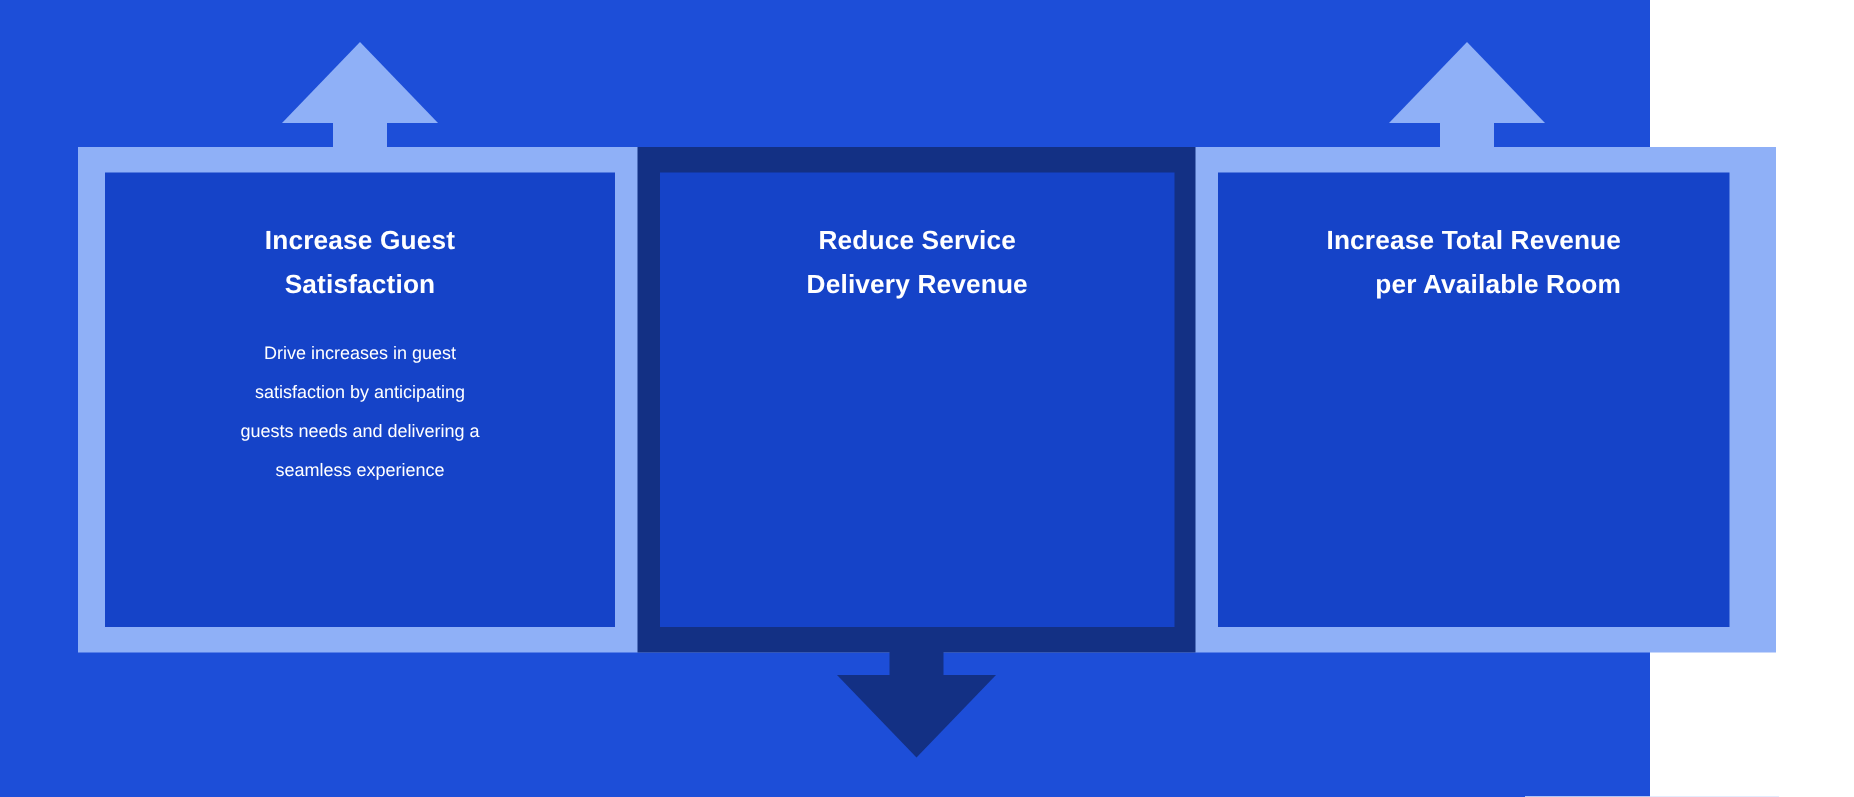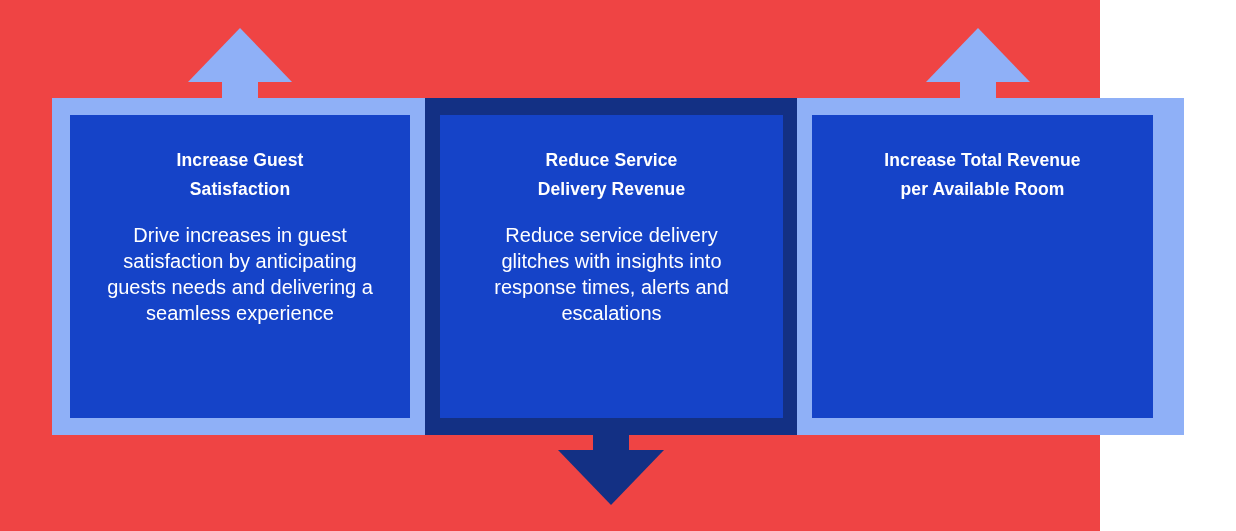--- a/index.html
+++ b/index.html
@@ -2,21 +2,21 @@
 <html><head>
 <meta charset="utf-8">
 <style>
   * { margin:0; padding:0; box-sizing:border-box; }
   html, body {
     width:1236px; height:531px;
     background:#ffffff;
     font-family:"Liberation Sans", sans-serif;
     overflow:hidden;
   }
-  #stage { position:relative; width:1100px; height:531px; background:#ef4444; }
+  #stage { position:relative; width:1100px; height:531px; background:#1d4ed8; }
 
   
   .arrow { position:absolute; }
   .arrow .head { position:absolute; width:0; height:0; }
   .arrow .shaft { position:absolute; }
 
   .arrow-up .head {
     border-left:52px solid transparent;
     border-right:52px solid transparent;
     border-bottom:54px solid var(--c);
@@ -54,33 +54,33 @@
   .card {
     position:absolute; top:17px; height:303px;
     background:#1543c8;
     display:flex; flex-direction:column;
     align-items:center;
     padding:31px 22px 0 22px;
     text-align:center;
   }
   #card-1 { left:18px;  width:340px; }
   #card-2 { left:388px; width:343px; }
-  #card-3 { left:760px; width:341px; }
+  #card-3 { left:760px; width:341px;text-align:right; }
 
   .card-title {
     color:#ffffff;
     font-size:17.5px;
     font-weight:bold;
     line-height:29px;
     letter-spacing:0.1px;
     white-space:pre-line;
   }
   .card-body {
     color:#ffffff;
-    font-size:20px;
+    font-size:12px;
     font-weight:400;
     line-height:26px;
     margin-top:18px;
     white-space:pre-line;
   }
 </style>
 </head>
 <body>
 
 <div id="stage">
@@ -104,24 +104,20 @@
 Satisfaction</div>
       <div class="card-body">Drive increases in guest
 satisfaction by anticipating
 guests needs and delivering a
 seamless experience</div>
     </div>
 
     <div class="card" id="card-2">
       <div class="card-title">Reduce Service
 Delivery Revenue</div>
-      <div class="card-body">Reduce service delivery
-glitches with insights into
-response times, alerts and
-escalations</div>
     </div>
 
     <div class="card" id="card-3">
       <div class="card-title">Increase Total  Revenue
 per Available Room</div>
     </div>
 
   </div>
 
   <div class="arrow arrow-down" id="arrow-bottom">

